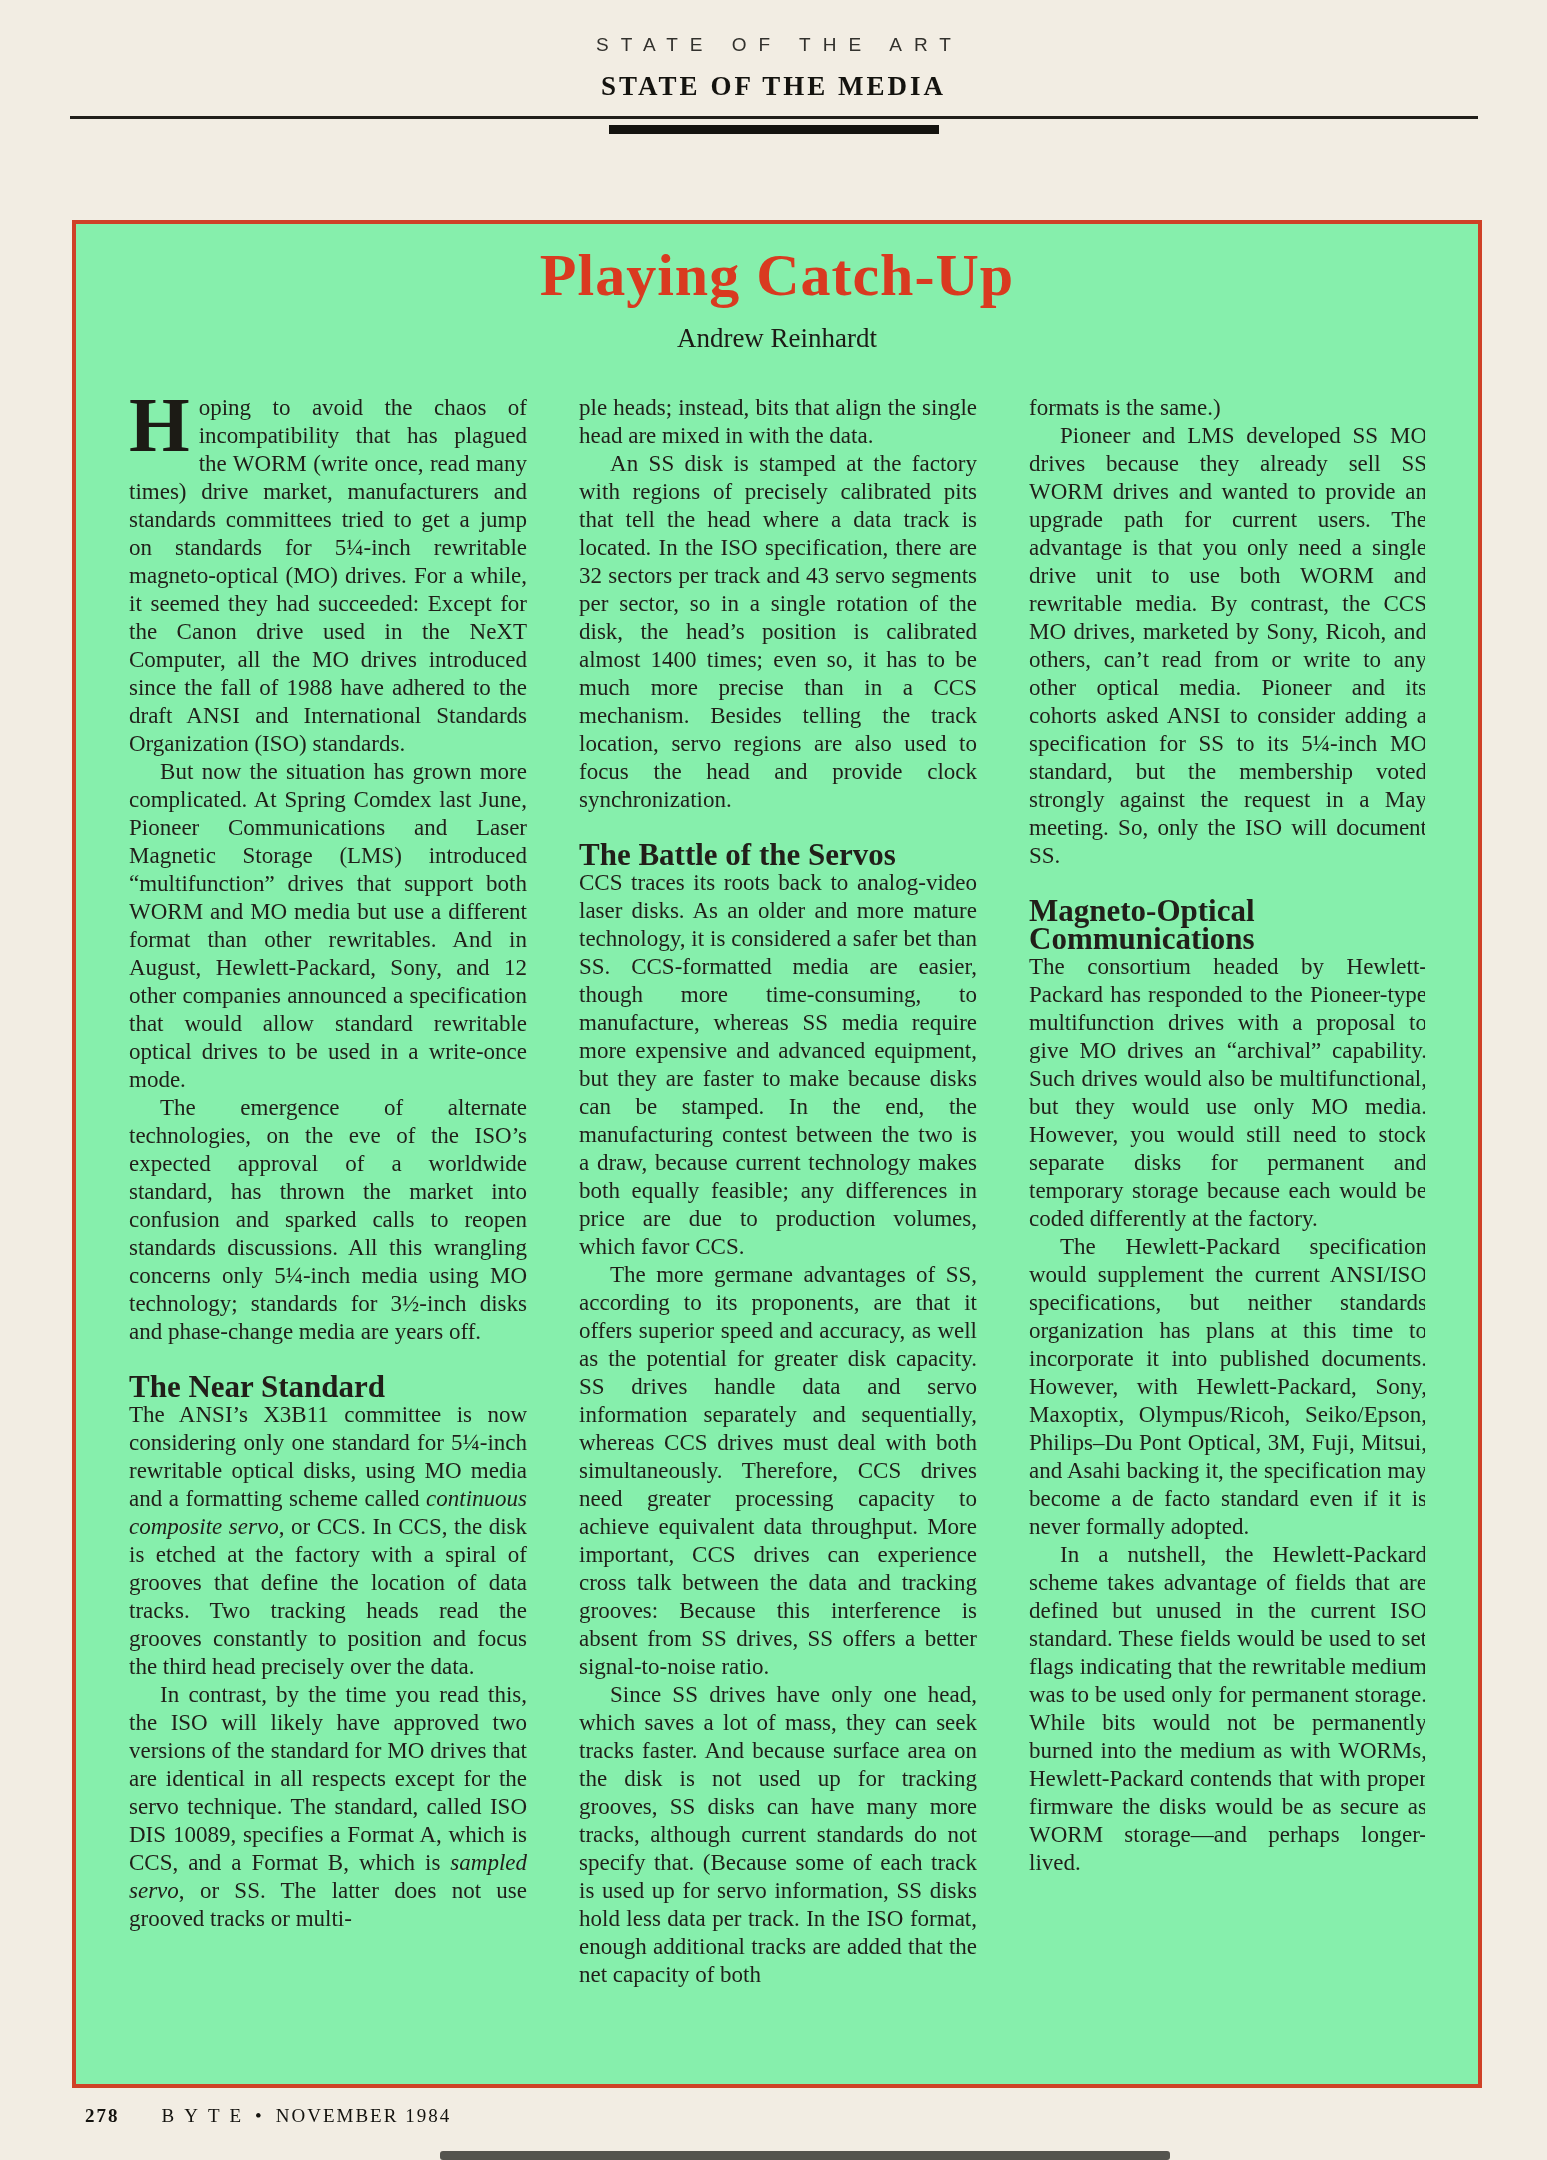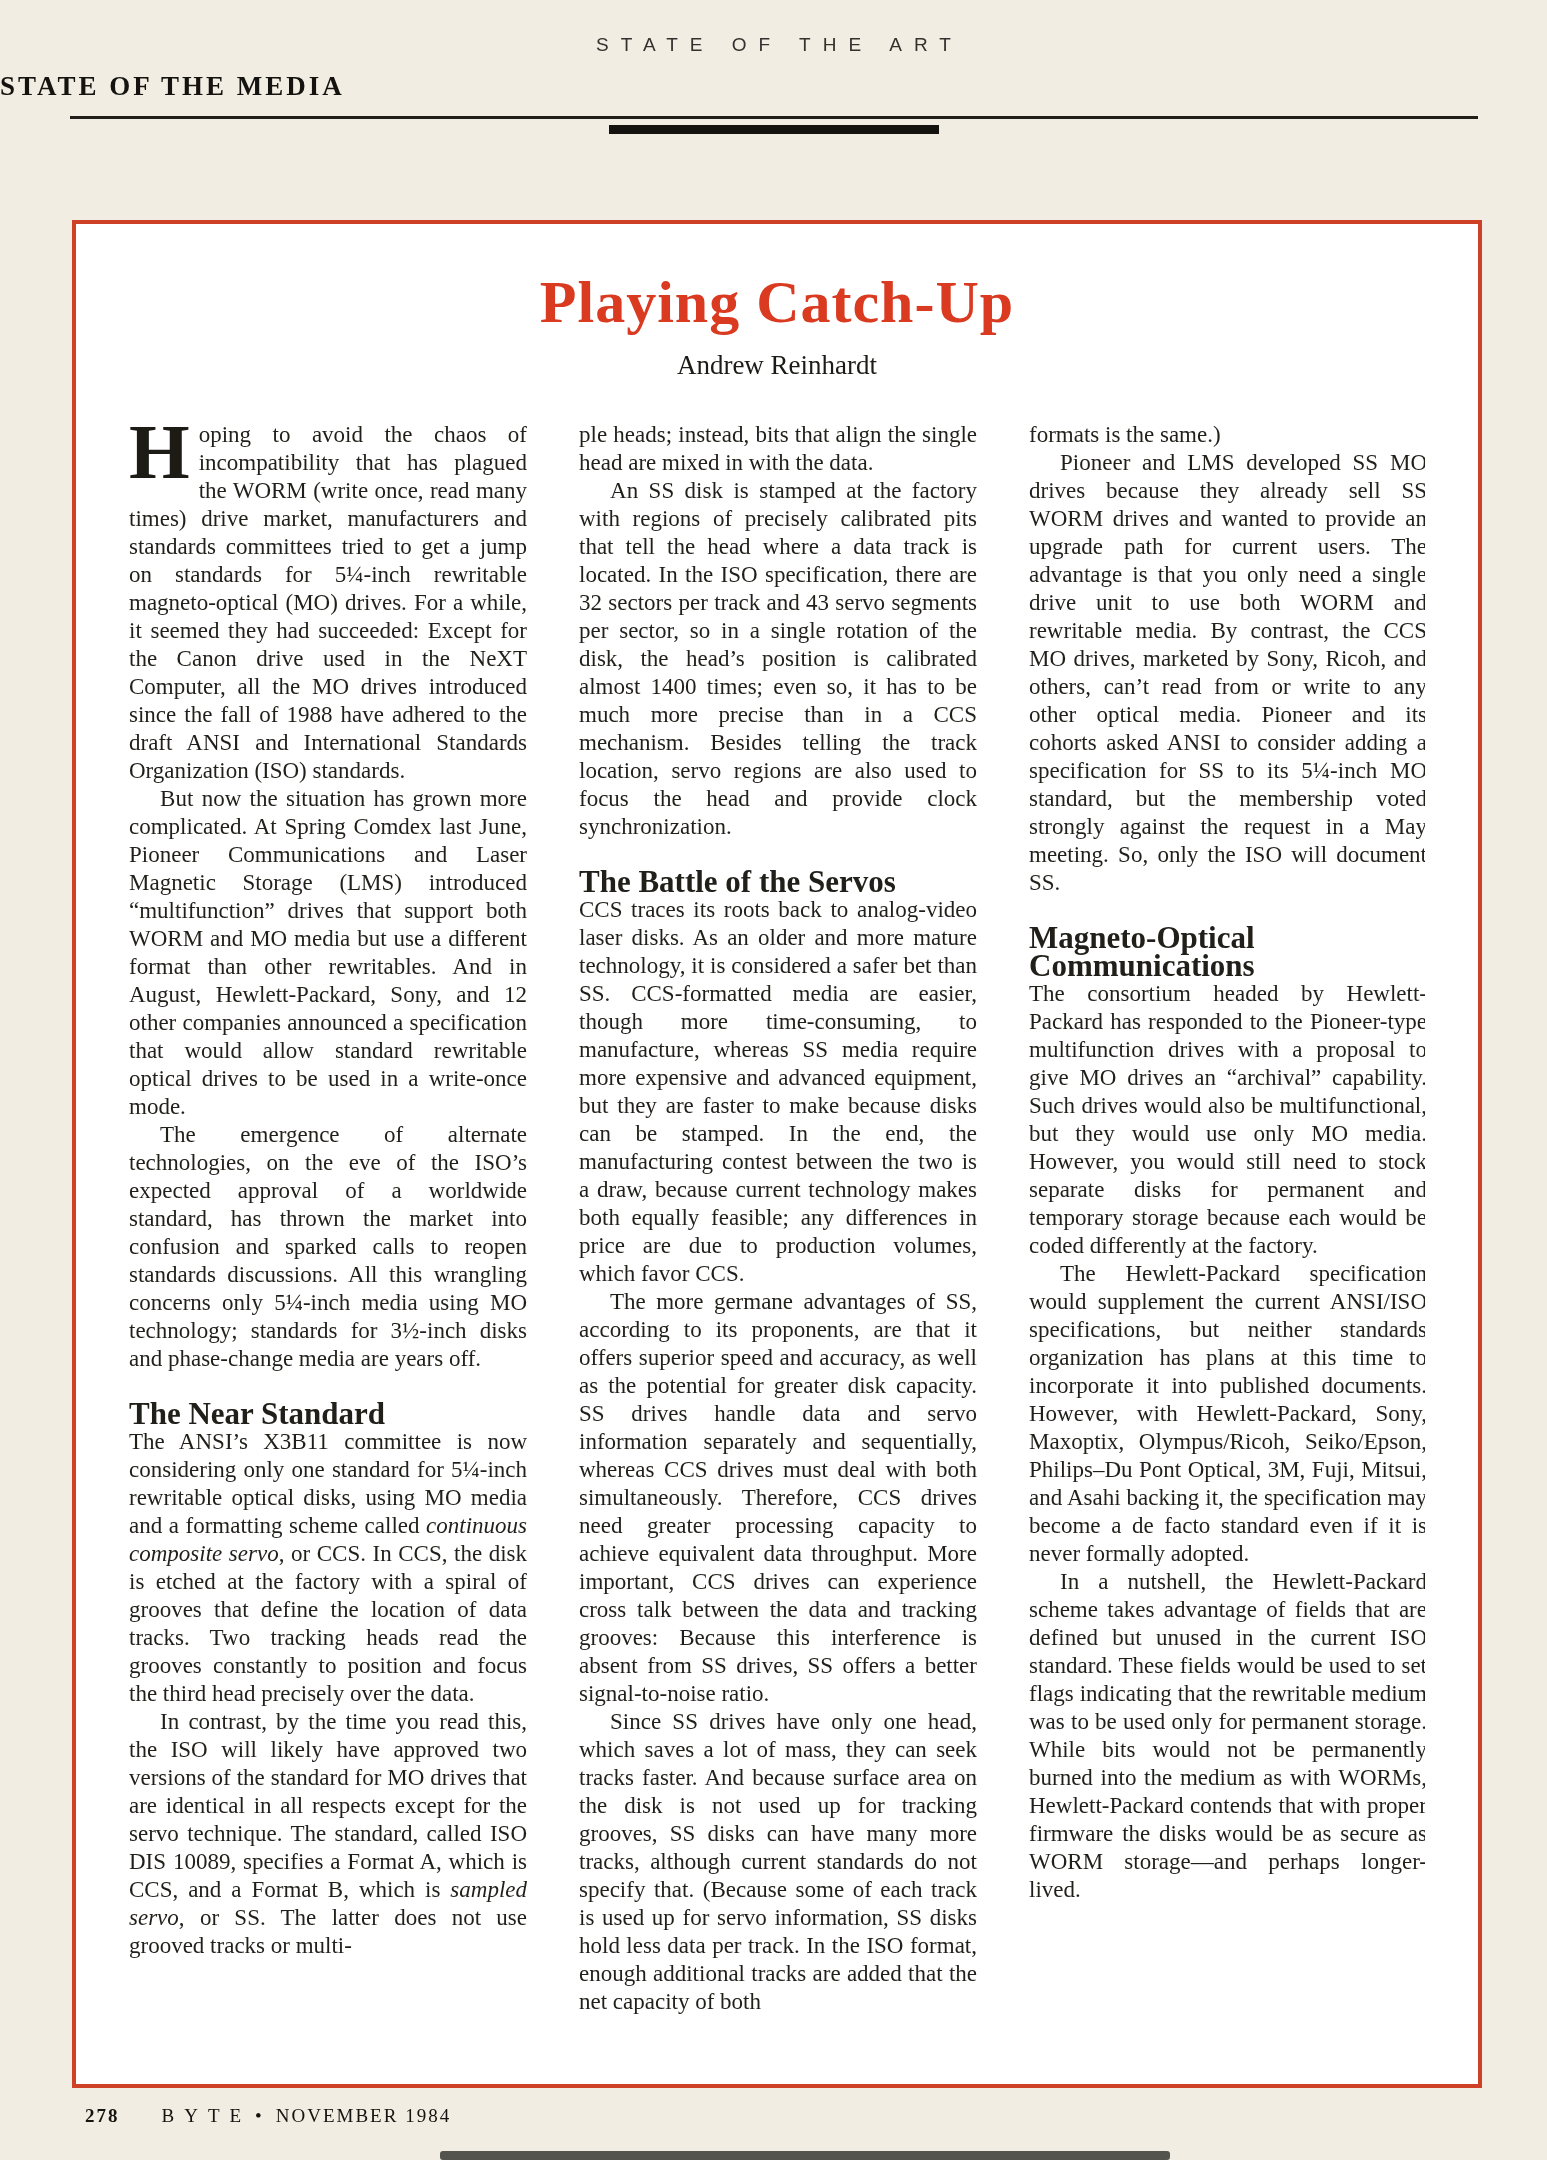--- a/index.html
+++ b/index.html
@@ -14,33 +14,33 @@
   }
   
   .header { padding-top:34px; }
   .kicker {
     text-align:center;
     font-family:"Liberation Sans","DejaVu Sans",sans-serif;
     font-size:19px; letter-spacing:12px;
     color:#32312d; text-indent:12px;
   }
   .section-title {
-    text-align:left;
+    text-align:center;
     font-size:27px; font-weight:bold; letter-spacing:3px;
     color:#14130f; margin-top:15px;
   }
   .rule { margin:14px 69px 0 70px; height:3px; background:#211f1a; }
   .thick-bar { width:330px; height:9px; background:#14130f; margin:6px auto 0; }
   
   .article-box {
     margin:86px 65px 0 72px;
     width:1410px; height:1868px;
     border:4px solid #cf4127;
-    background:#ffffff;
-    padding:40px 53px 0 53px;
+    background:#86efac;
+    padding:13px 53px 0 53px;
     overflow:hidden;
   }
   .title {
     text-align:center;
     color:#d93a20;
     font-size:60px; font-weight:bold;
     letter-spacing:1px;
     margin-top:4px;
   }
   .byline {

